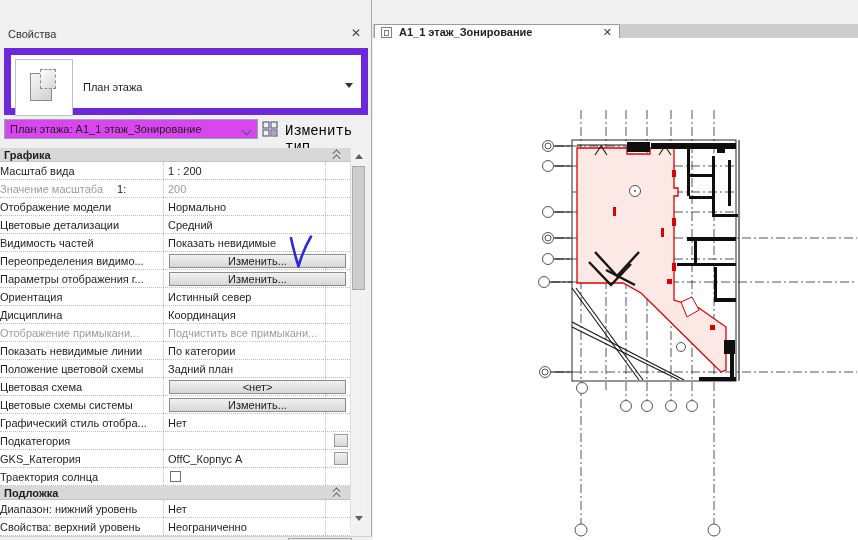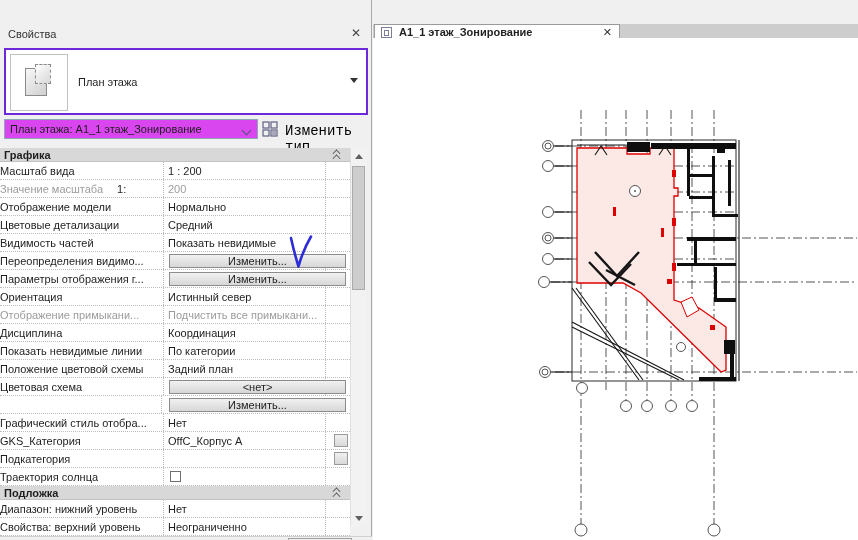--- a/index.html
+++ b/index.html
@@ -6,21 +6,21 @@
   html,body { width:858px; height:540px; overflow:hidden; }
   body { font-family:"Liberation Sans", sans-serif; font-size:11px; color:#1e1e1e; }
   .app { position:relative; width:858px; height:540px; background:var(--panel-bg); overflow:hidden; }
 
   
   .props { position:absolute; left:0; top:0; width:372px; height:540px; background:var(--panel-bg); border-right:1px solid #a8a8a8; }
   .props-header { position:absolute; left:0; top:24px; width:100%; height:22px; }
   .props-title { position:absolute; left:8px; top:4px; font-size:11px; color:#333; }
   .props-close { position:absolute; right:10px; top:2px; font-size:12px; color:#444; cursor:default; }
 
-  .type-selector { position:absolute; left:4px; top:48px; width:364px; height:67px; background:#fff; border:2px solid #6d28d9; }
+  .type-selector { position:absolute; left:4px; top:48px; width:364px; height:67px; background:#fff; border:7px solid #6d28d9; }
   .type-icon-box { position:absolute; left:4px; top:4px; width:58px; height:57px; background:#fff; border:1px solid #c0c0c0; }
   .plan-icon-back { position:absolute; left:14px; top:13px; width:22px; height:28px; background:linear-gradient(135deg,#f8f8f8,#cfcfcf); border:1px solid #8a8a8a; }
   .plan-icon-front { position:absolute; left:24px; top:9px; width:16px; height:20px; background:linear-gradient(135deg,#fdfdfd,#d8d8d8); border:1px dashed #8a8a8a; }
   .type-name { position:absolute; left:72px; top:26px; }
   .type-caret { position:absolute; right:8px; top:28px; width:0; height:0; border-left:4px solid transparent; border-right:4px solid transparent; border-top:5px solid #333; }
 
   .instance-row { position:absolute; left:0; top:119px; width:372px; height:22px; }
   .instance-combo { position:absolute; left:4px; top:0; width:254px; height:20px; background:#d946ef; border:1px solid #8fa8b8; padding:3px 18px 0 5px; white-space:nowrap; overflow:hidden; }
   .combo-chev { position:absolute; left:238px; top:7px; width:7px; height:7px; border-left:1.5px solid #557; border-bottom:1.5px solid #557; transform:rotate(-45deg); }
   .edit-type-btn { position:absolute; left:262px; top:0; width:108px; height:21px; background:transparent; border:none; text-align:left; font-family:Liberation Mono, monospace; font-size:14px; cursor:default; }
@@ -162,63 +162,64 @@
         <div class="prow">
           <div class="cell-label"><span class="plabel">Параметры отображения г...</span></div>
           <div class="cell-value"></div>
           <button class="pbtn">Изменить...</button>
         </div>
         <div class="prow">
           <div class="cell-label"><span class="plabel">Ориентация</span></div>
           <div class="cell-value"><span class="pval">Истинный север</span></div>
           <div class="cell-extra"></div>
         </div>
+        <div class="prow">
+          <div class="cell-label"><span class="plabel">Дисциплина</span></div>
+          <div class="cell-value"><span class="pval">Координация</span></div>
+          <div class="cell-extra"></div>
+        </div>
         <div class="prow disabled">
           <div class="cell-label"><span class="plabel">Отображение примыкани...</span></div>
           <div class="cell-value"><span class="pval">Подчистить все примыкани...</span></div>
           <div class="cell-extra"></div>
         </div>
         <div class="prow">
-          <div class="cell-label"><span class="plabel">Дисциплина</span></div>
-          <div class="cell-value"><span class="pval">Координация</span></div>
-          <div class="cell-extra"></div>
-        </div>
-        <div class="prow">
           <div class="cell-label"><span class="plabel">Показать невидимые линии</span></div>
           <div class="cell-value"><span class="pval">По категории</span></div>
           <div class="cell-extra"></div>
         </div>
         <div class="prow">
           <div class="cell-label"><span class="plabel">Положение цветовой схемы</span></div>
           <div class="cell-value"><span class="pval">Задний план</span></div>
           <div class="cell-extra"></div>
         </div>
         <div class="prow">
           <div class="cell-label"><span class="plabel">Цветовая схема</span></div>
           <div class="cell-value"></div>
           <button class="pbtn">&lt;нет&gt;</button>
         </div>
         <div class="prow">
+          <div class="cell-label"><span class="plabel">Цветовые схемы системы</span></div>
           <div class="cell-value"></div>
           <button class="pbtn">Изменить...</button>
         </div>
         <div class="prow">
           <div class="cell-label"><span class="plabel">Графический стиль отобра...</span></div>
           <div class="cell-value"><span class="pval">Нет</span></div>
           <div class="cell-extra"></div>
         </div>
         <div class="prow">
+          <div class="cell-label"><span class="plabel">Подкатегория</span></div>
+          <div class="cell-value"><span class="pval"></span></div>
+          <button class="mini-btn"></button>
+          <div class="cell-extra"></div>
+        </div>
+        <div class="prow">
           <div class="cell-label"><span class="plabel">GKS_Категория</span></div>
           <div class="cell-value"><span class="pval">OffC_Корпус А</span></div>
-          <button class="mini-btn"></button>
-          <div class="cell-extra"></div>
-        </div>
-        <div class="prow">
-          <div class="cell-label"><span class="plabel">Подкатегория</span></div>
-          <div class="cell-value"><span class="pval"></span></div>
           <button class="mini-btn"></button>
           <div class="cell-extra"></div>
         </div>
         <div class="prow">
           <div class="cell-label"><span class="plabel">Траектория солнца</span></div>
           <div class="cell-value"></div>
           <span class="cbx"></span>
           <div class="cell-extra"></div>
         </div>
         <div class="psection">

